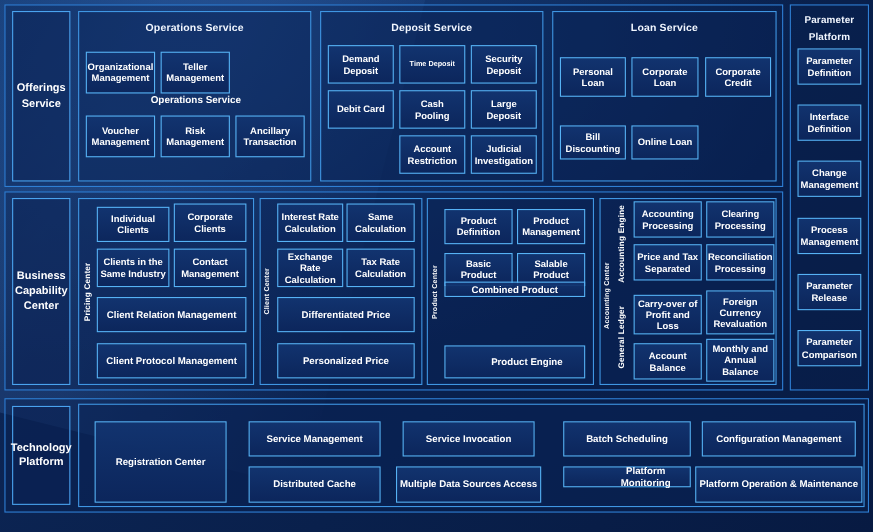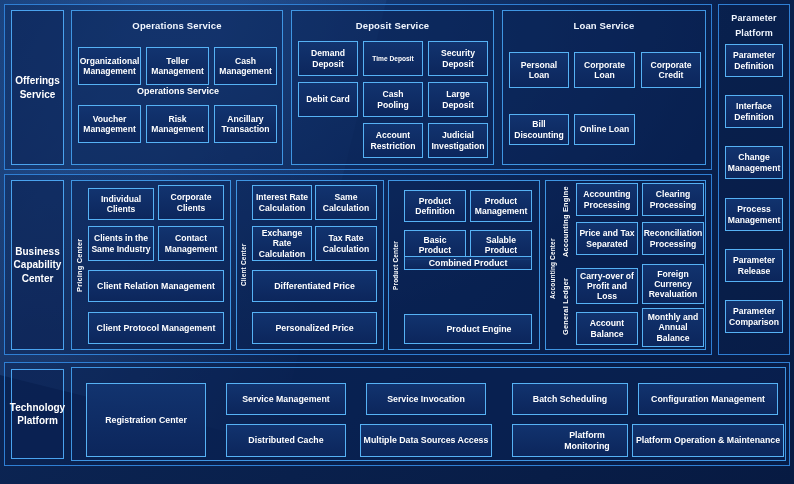--- a/index.html
+++ b/index.html
@@ -131,23 +131,20 @@
   <div class="abs group" style="left:71px;top:10px;width:212px;height:155px;"></div>
   <div class="gtitle" style="left:71px;top:20px;width:212px;">Operations Service</div>
   <div class="floatlabel" style="left:98px;top:86px;width:160px;">Operations Service</div>
 
   <div class="abs tile" style="left:78px;top:47px;width:63px;height:38px;">
     <span class="tiletxt">Organizational Management</span>
   </div>
   <div class="abs tile" style="left:146px;top:47px;width:63px;height:38px;">
     <span class="tiletxt">Teller Management</span>
   </div>
-  <div class="abs tile" style="left:214px;top:47px;width:63px;height:38px;">
-    <span class="tiletxt">Cash Management</span>
-  </div>
   <div class="abs tile" style="left:78px;top:105px;width:63px;height:38px;">
     <span class="tiletxt">Voucher Management</span>
   </div>
   <div class="abs tile" style="left:146px;top:105px;width:63px;height:38px;">
     <span class="tiletxt">Risk Management</span>
   </div>
   <div class="abs tile" style="left:214px;top:105px;width:63px;height:38px;">
     <span class="tiletxt">Ancillary Transaction</span>
   </div>
 
@@ -316,21 +313,21 @@
   </div>
   <div class="abs tile" style="left:366px;top:383px;width:120px;height:32px;">
     <span class="tiletxt wide">Service Invocation</span>
   </div>
   <div class="abs tile" style="left:360px;top:424px;width:132px;height:33px;">
     <span class="tiletxt wide">Multiple Data Sources Access</span>
   </div>
   <div class="abs tile" style="left:512px;top:383px;width:116px;height:32px;">
     <span class="tiletxt wide">Batch Scheduling</span>
   </div>
-  <div class="abs tile" style="left:512px;top:424px;width:116px;height:33px;padding-left:36px;">
+  <div class="abs tile" style="left:512px;top:424px;width:116px;height:19px;padding-left:36px;">
     <span class="tiletxt wide">Platform Monitoring</span>
   </div>
   <div class="abs tile" style="left:638px;top:383px;width:140px;height:32px;">
     <span class="tiletxt wide">Configuration Management</span>
   </div>
   <div class="abs tile" style="left:632px;top:424px;width:152px;height:33px;">
     <span class="tiletxt wide">Platform Operation &amp; Maintenance</span>
   </div>
 
   <div class="abs band" style="left:718px;top:4px;width:72px;height:351px;"></div>

